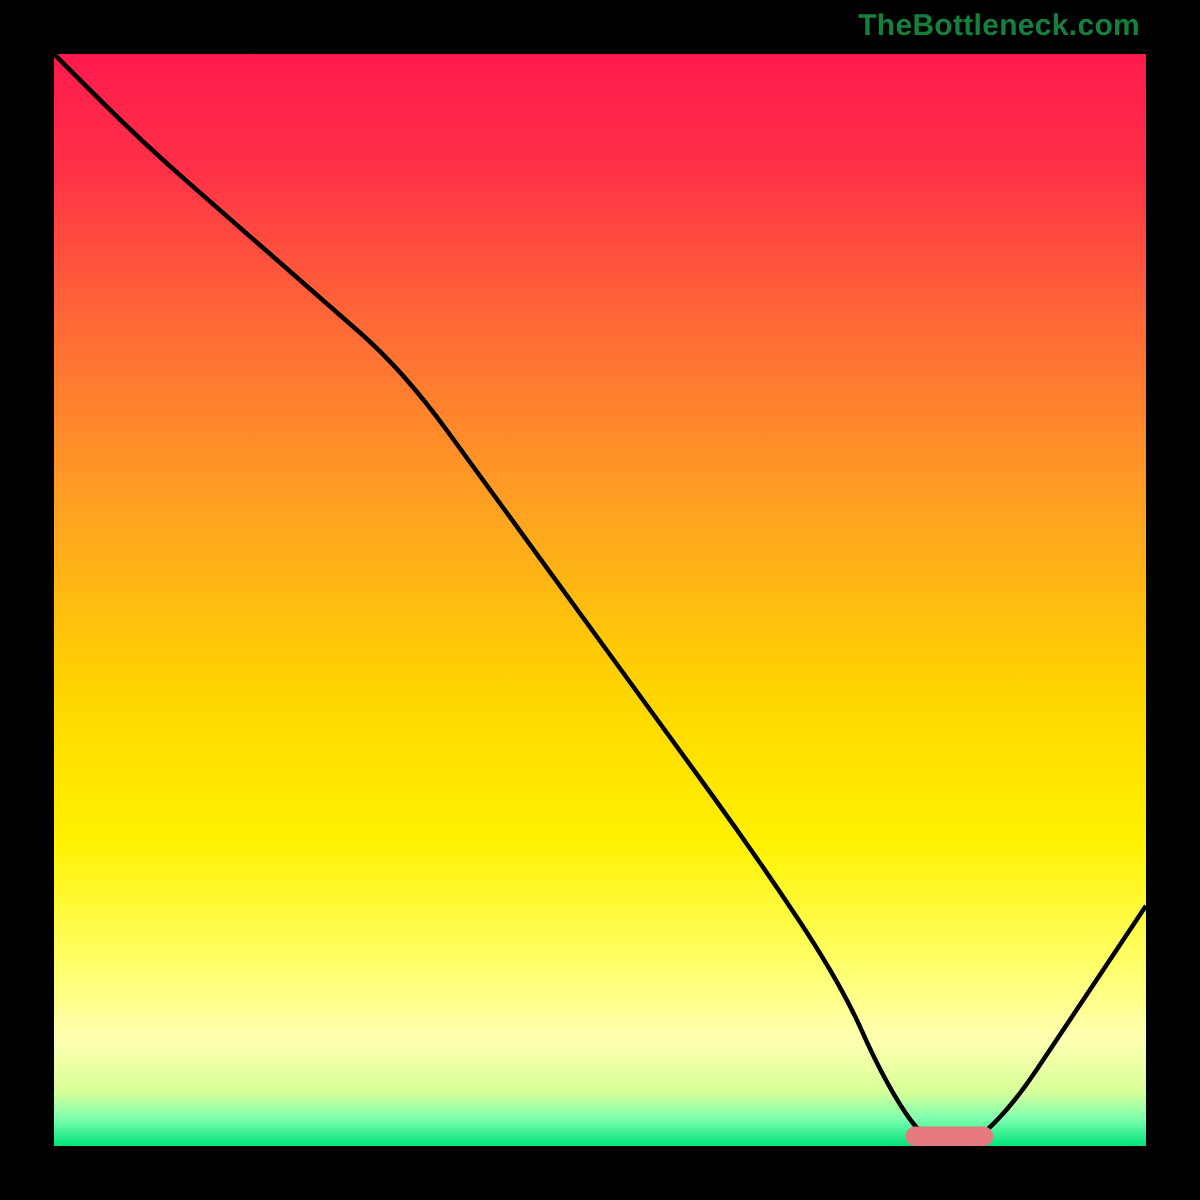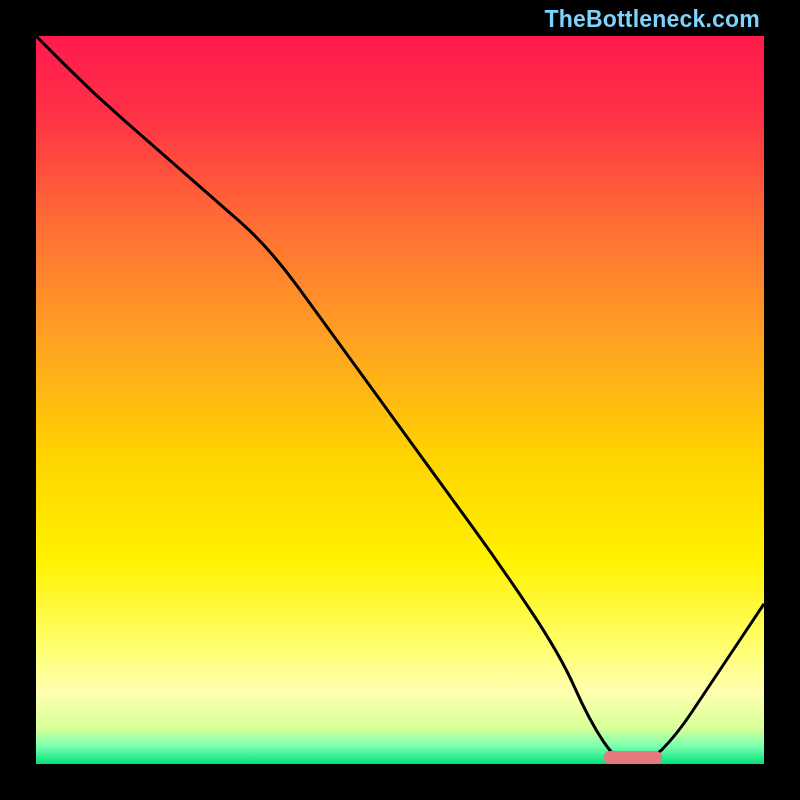--- a/index.html
+++ b/index.html
@@ -30,23 +30,23 @@
     inset: 0;
   }
   .curve-svg {
     position: absolute;
     inset: 0;
   }
   .watermark {
     position: absolute;
     top: 6px;
     right: 40px;
-    font-size: 23px;
+    font-size: 20px;
     font-weight: 600;
-    color: #7dd3fc;
+    color: #15803d;
     letter-spacing: 0.2px;
     user-select: none;
   }
   .minimum-marker {
     fill: #e47a7d;
     stroke: none;
   }
 </style>
 </head>
 <body>

